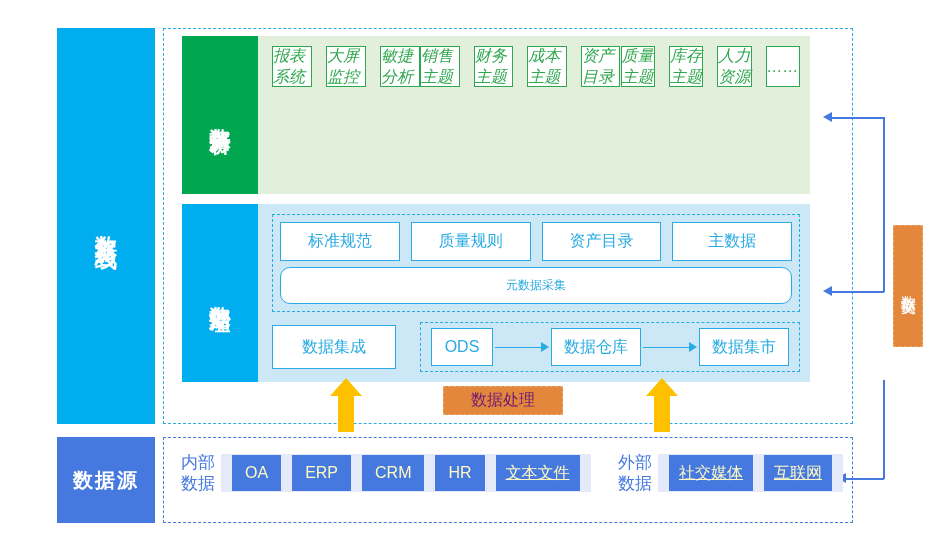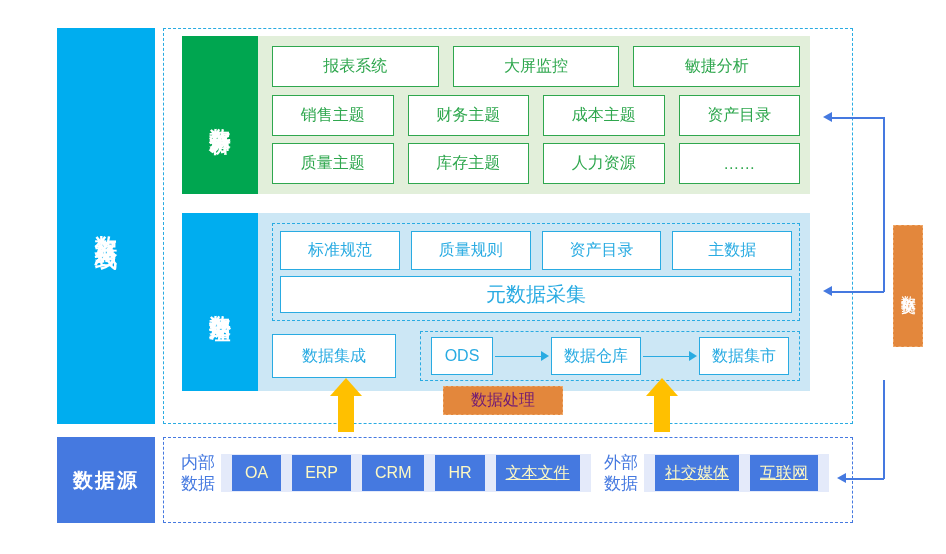--- a/index.html
+++ b/index.html
@@ -102,22 +102,23 @@
     text-orientation: upright;
     letter-spacing: 2px;
   }
   .analysis-rows {
     position: absolute;
     left: 90px;
     top: 10px;
     right: 10px;
     bottom: 10px;
     display: flex;
-    flex-direction: column;
+    flex-direction: row;
     justify-content: space-between;
+    font-style: italic;
   }
   .arow {
     display: flex;
     gap: 14px;
     height: 41px;
   }
   .gbox {
     flex: 1;
     background: #ffffff;
     border: 1.3px solid #2FA74E;
@@ -126,21 +127,21 @@
     align-items: center;
     justify-content: center;
     font-size: 16px;
     box-sizing: border-box;
   }
 
   
   .gov-panel {
     position: absolute;
     left: 182px;
-    top: 213px;
+    top: 204px;
     width: 628px;
     height: 178px;
     background: #CCE7F5;
   }
   .gov-label {
     position: absolute;
     left: 0;
     top: 0;
     width: 76px;
     height: 178px;
@@ -179,21 +180,22 @@
     color: #29ABE2;
     display: flex;
     align-items: center;
     justify-content: center;
     font-size: 16px;
     box-sizing: border-box;
   }
   .gov-row1 .bbox { flex: 1; }
   .meta-box {
     height: 37px;
-    font-size: 20px;
+    font-size: 12px;
+    border-radius: 10px;
   }
 
   .gov-row3 {
     position: absolute;
     left: 90px;
     top: 118px;
     width: 528px;
     height: 50px;
     display: flex;
     align-items: center;
@@ -467,21 +469,21 @@
     </div>
     <div class="src-chips">
       <div class="chip">OA</div>
       <div class="chip">ERP</div>
       <div class="chip">CRM</div>
       <div class="chip">HR</div>
       <div class="chip wide">文本文件</div>
     </div>
   </div>
 
-  <div class="src-group" style="left:598px; top:452px;">
+  <div class="src-group" style="left:612px; top:452px;">
     <div class="src-label">
       <div>外部</div>
       <div>数据</div>
     </div>
     <div class="src-chips">
       <div class="chip wide">社交媒体</div>
       <div class="chip wide">互联网</div>
     </div>
   </div>
 

